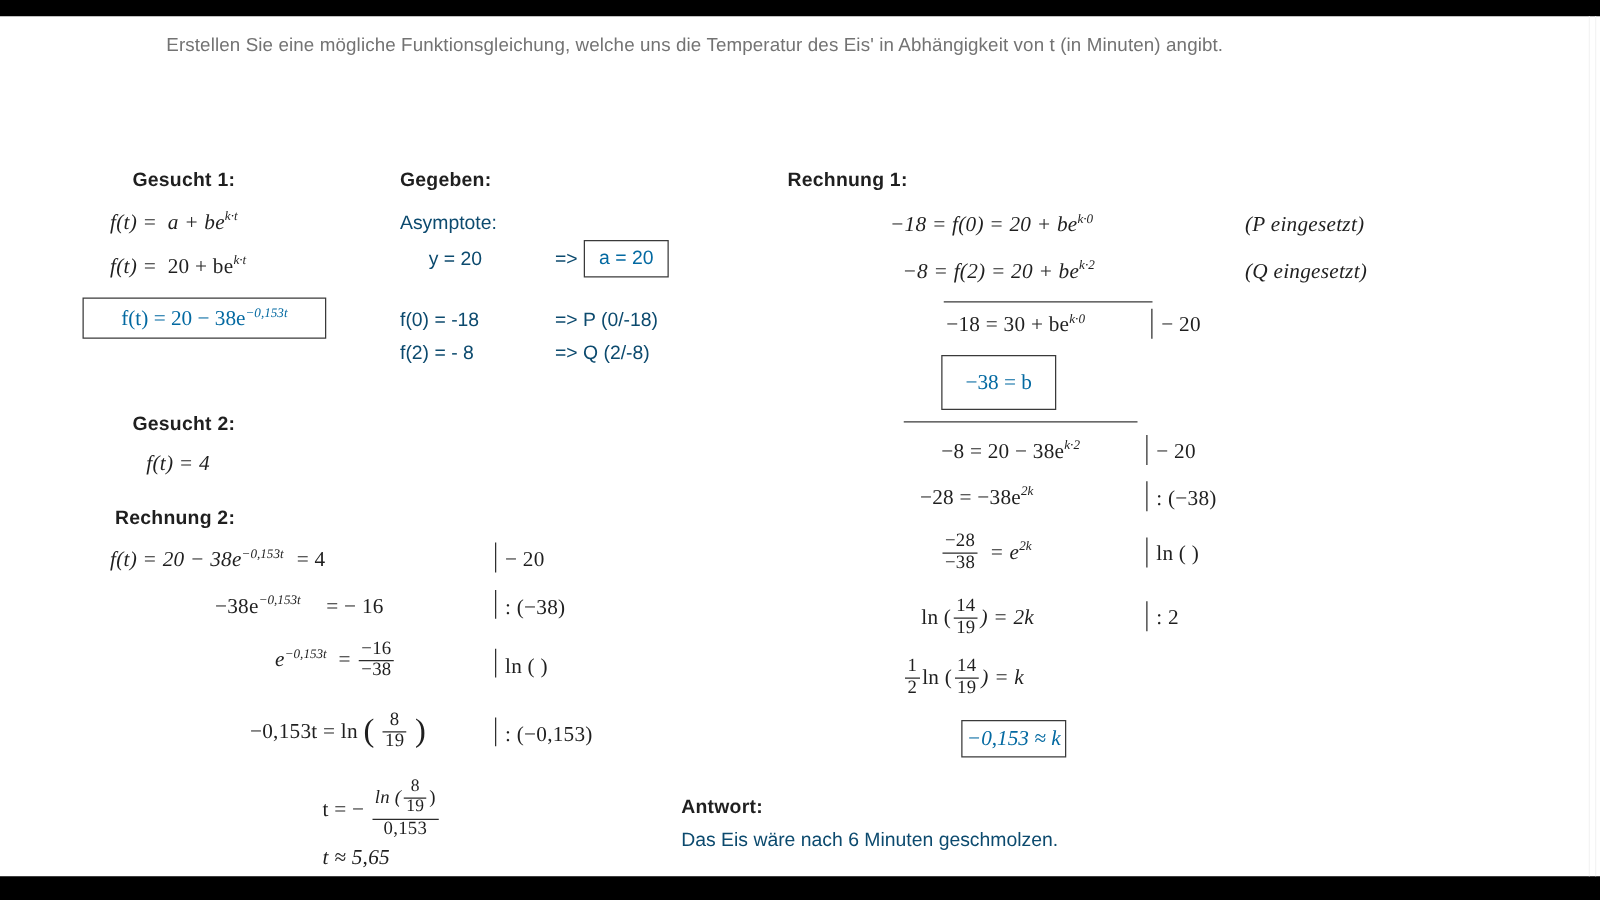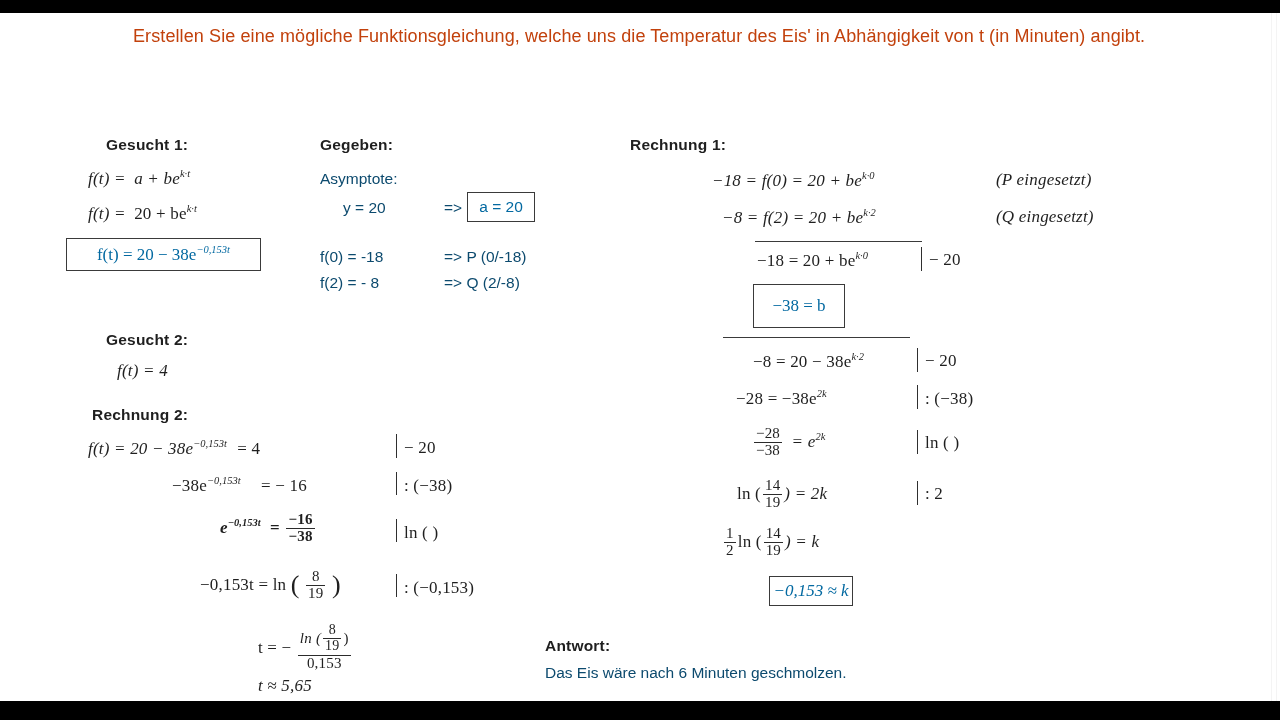--- a/index.html
+++ b/index.html
@@ -41,23 +41,23 @@
   }
   .edge-line.e1 { left: 1271px; }
   .edge-line.e2 { left: 1276px; }
 
   
   .prompt {
     position: absolute;
     left: 133px;
     top: 23px;
     width: 1010px;
-    font-size: 18px;
+    font-size: 15px;
     line-height: 27px;
-    color: #c2410c;
+    color: #737373;
     letter-spacing: 0.1px;
   }
   .prompt div { white-space: nowrap; }
 
   
   .sec-title {
     position: absolute;
     font-weight: bold;
     font-size: 15.5px;
     color: #1f1f1f;
@@ -191,21 +191,21 @@
   <div class="vbar" style="left:396px; top:434px; height:24px;"></div>
   <div class="math" style="left:404px; top:438px;">− 20</div>
 
   <div class="math" style="left:172px; top:475px;">
     <span><span>−38e</span><sup class="e">−0,153t</sup></span>
     <span style="margin-left:16px;">= − 16</span>
   </div>
   <div class="vbar" style="left:396px; top:472px; height:23px;"></div>
   <div class="math" style="left:404px; top:476px;">: (−38)</div>
 
-  <div class="math" style="left:220px; top:513px;font-weight:bold;">
+  <div class="math" style="left:220px; top:513px;">
     <span><i>e</i><sup class="e">−0,153t</sup></span>
     <span style="margin-left:5px;">=</span>
     <span class="frac small">
       <span class="num">−16</span>
       <span class="den">−38</span>
     </span>
   </div>
   <div class="vbar" style="left:396px; top:519px; height:23px;"></div>
   <div class="math" style="left:404px; top:523px;">ln ( )</div>
 
@@ -239,21 +239,21 @@
   <div class="math" style="left:996px; top:170px;"><i>(P eingesetzt)</i></div>
 
   <div class="math" style="left:722px; top:207px;">
     <span><i>−8 = f(2) = 20 + be</i><sup class="e">k·2</sup></span>
   </div>
   <div class="math" style="left:996px; top:207px;"><i>(Q eingesetzt)</i></div>
 
   <div class="rule" style="left:755px; top:241px; width:167px;"></div>
 
   <div class="math" style="left:757px; top:250px;">
-    <span><span>−18 = 20 + be</span><sup class="e">k·0</sup></span>
+    <span><span>−18 = 30 + be</span><sup class="e">k·0</sup></span>
   </div>
   <div class="vbar" style="left:921px; top:247px; height:24px;"></div>
   <div class="math" style="left:929px; top:250px;">− 20</div>
 
   <div class="boxed" style="left:753px; top:284px; width:92px; height:44px;">−38 = b</div>
 
   <div class="rule" style="left:723px; top:337px; width:187px;"></div>
 
   <div class="math" style="left:753px; top:351px;">
     <span><span>−8 = 20 − 38e</span><sup class="e">k·2</sup></span>

